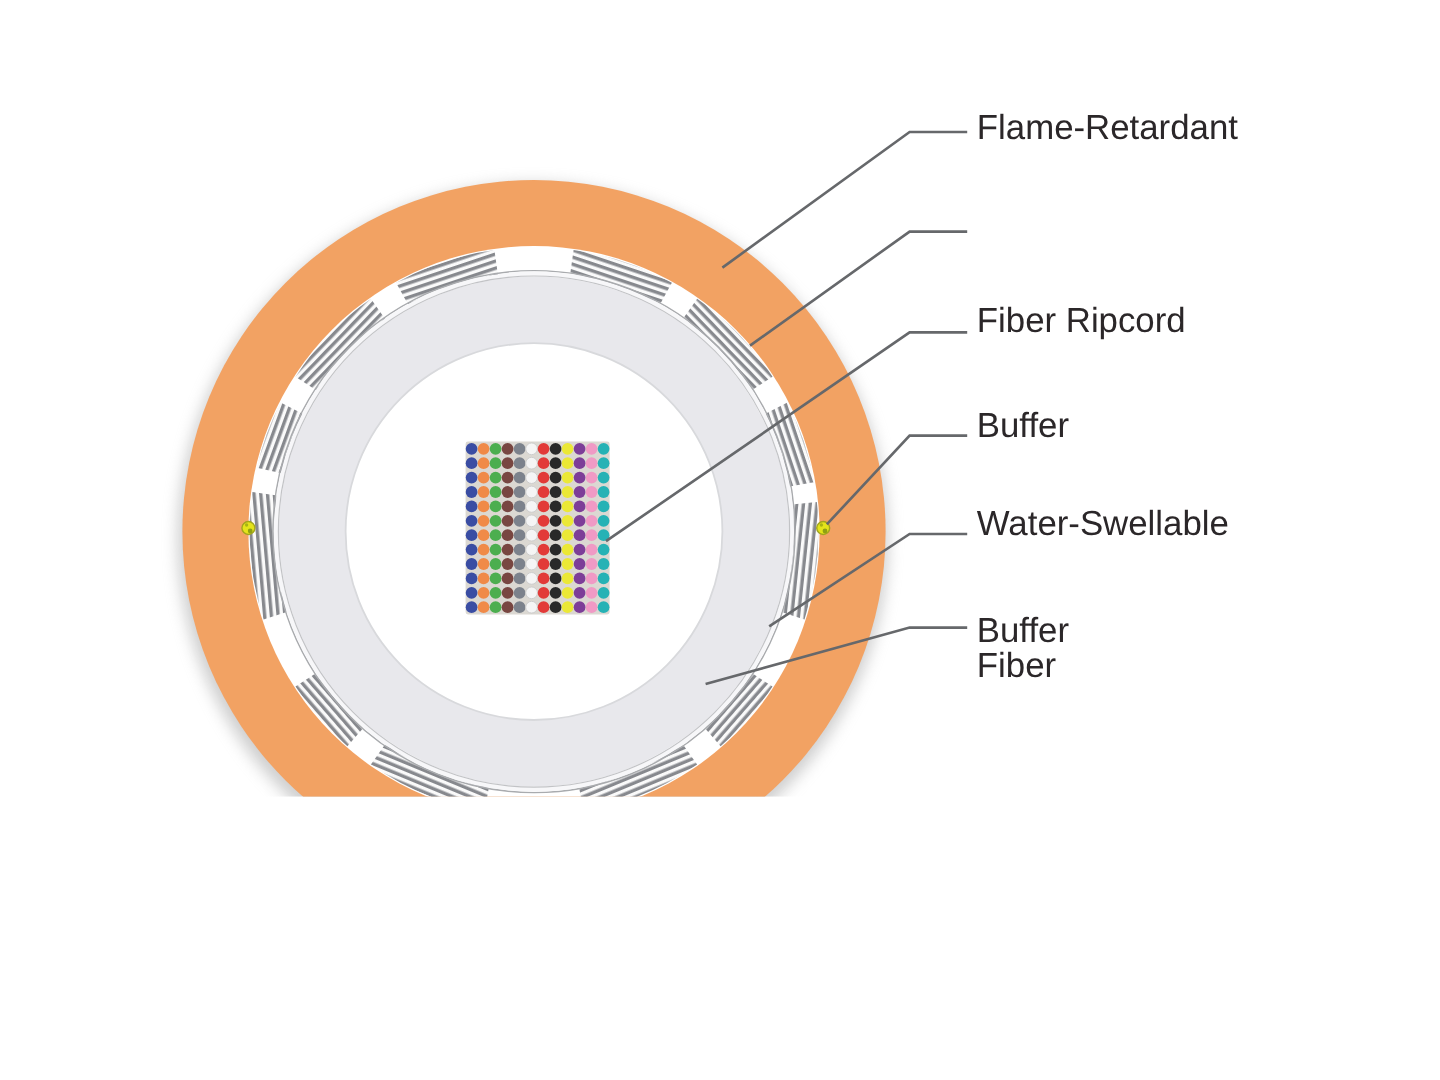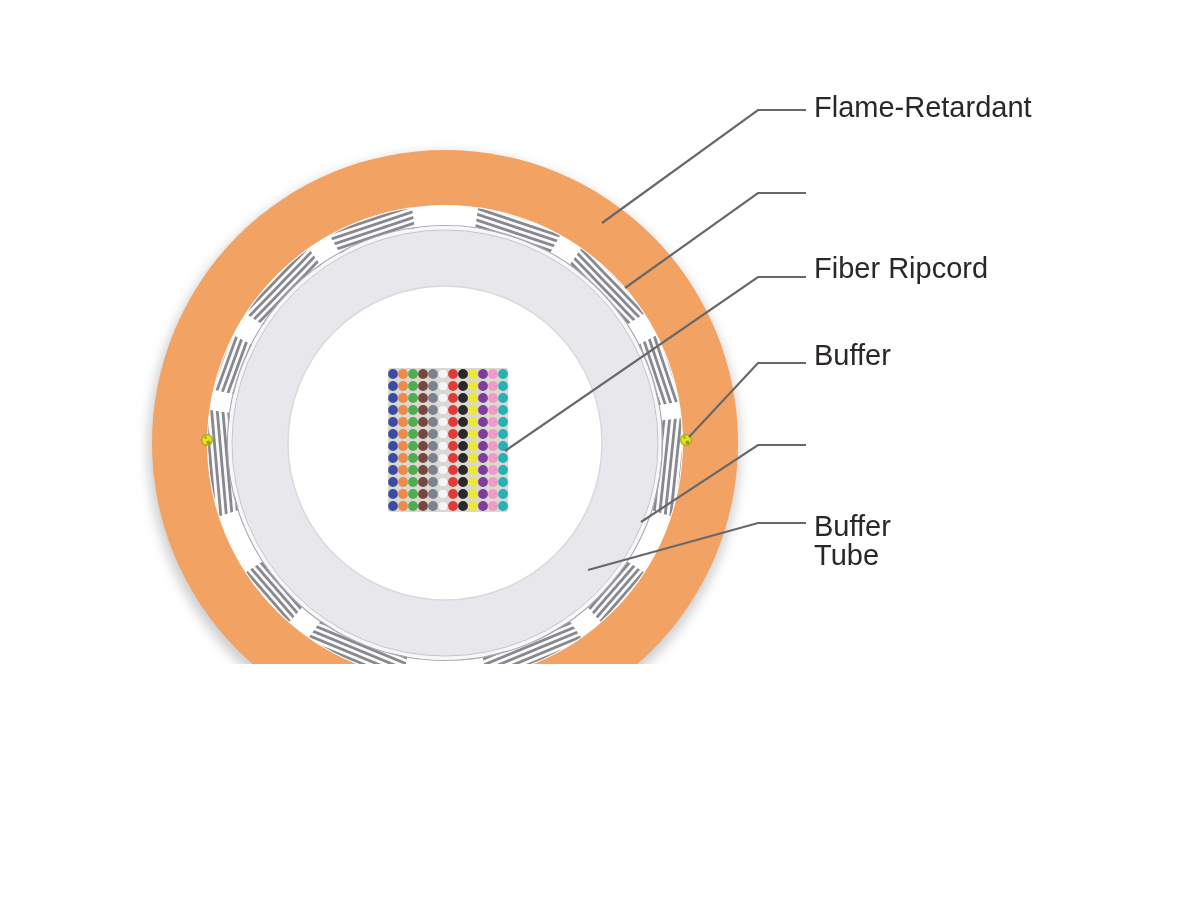--- a/index.html
+++ b/index.html
@@ -265,19 +265,20 @@
   </div>
   <div class="callout" style="left:814px;top:254px">
     <div>Fiber Ripcord</div>
     <div></div>
   </div>
   <div class="callout" style="left:814px;top:341px">
     <div>Buffer</div>
     <div></div>
   </div>
   <div class="callout" style="left:814px;top:423px">
+    <div>Water-Swellable</div>
   </div>
   <div class="callout" style="left:814px;top:512px">
     <div>Buffer</div>
-    <div>Tube</div>
+    <div>Fiber</div>
   </div>
 
 </div>
 
 </body></html>

